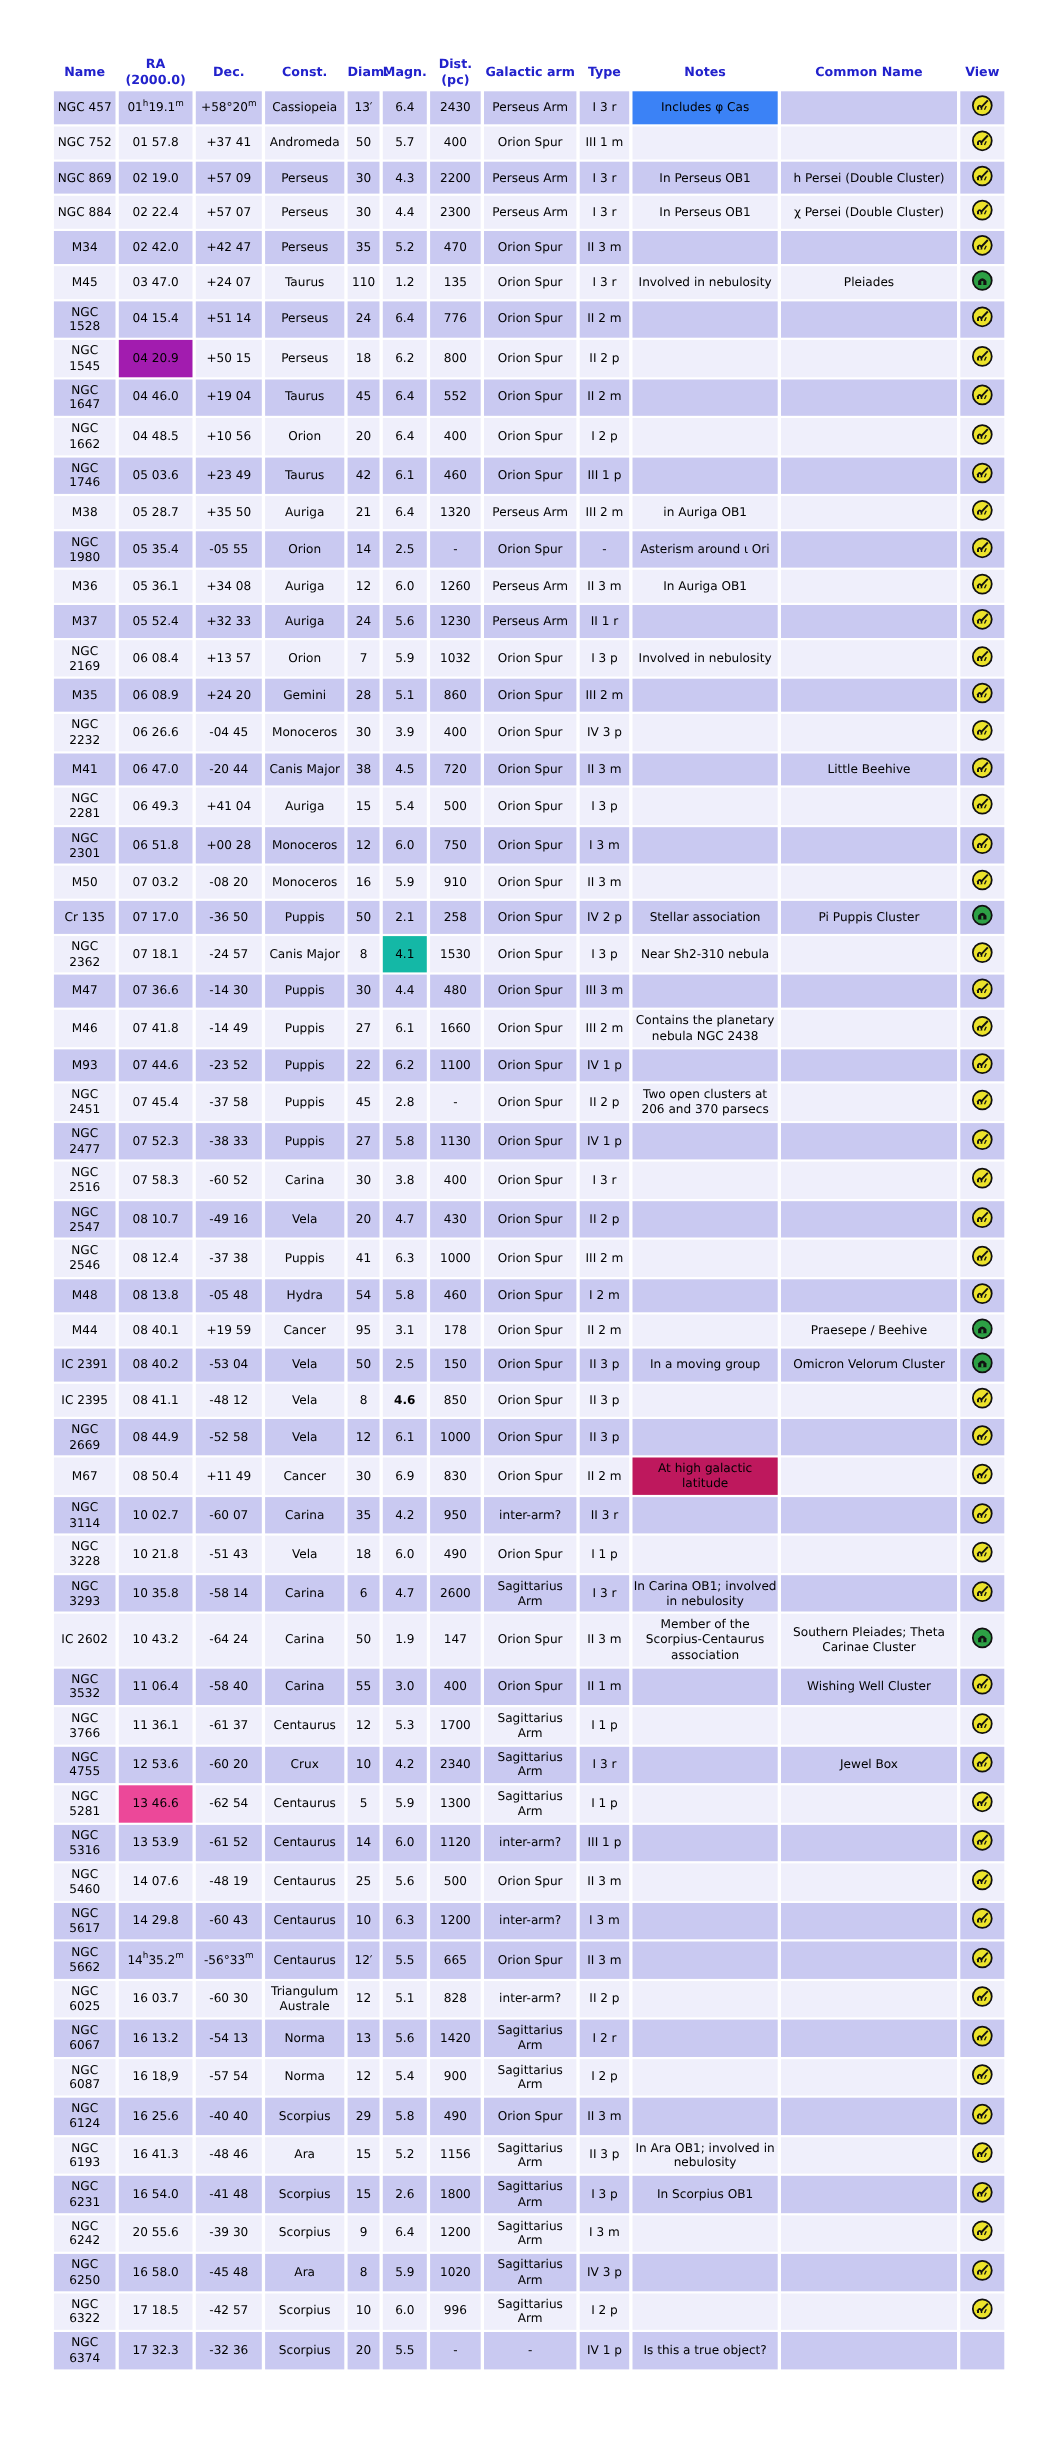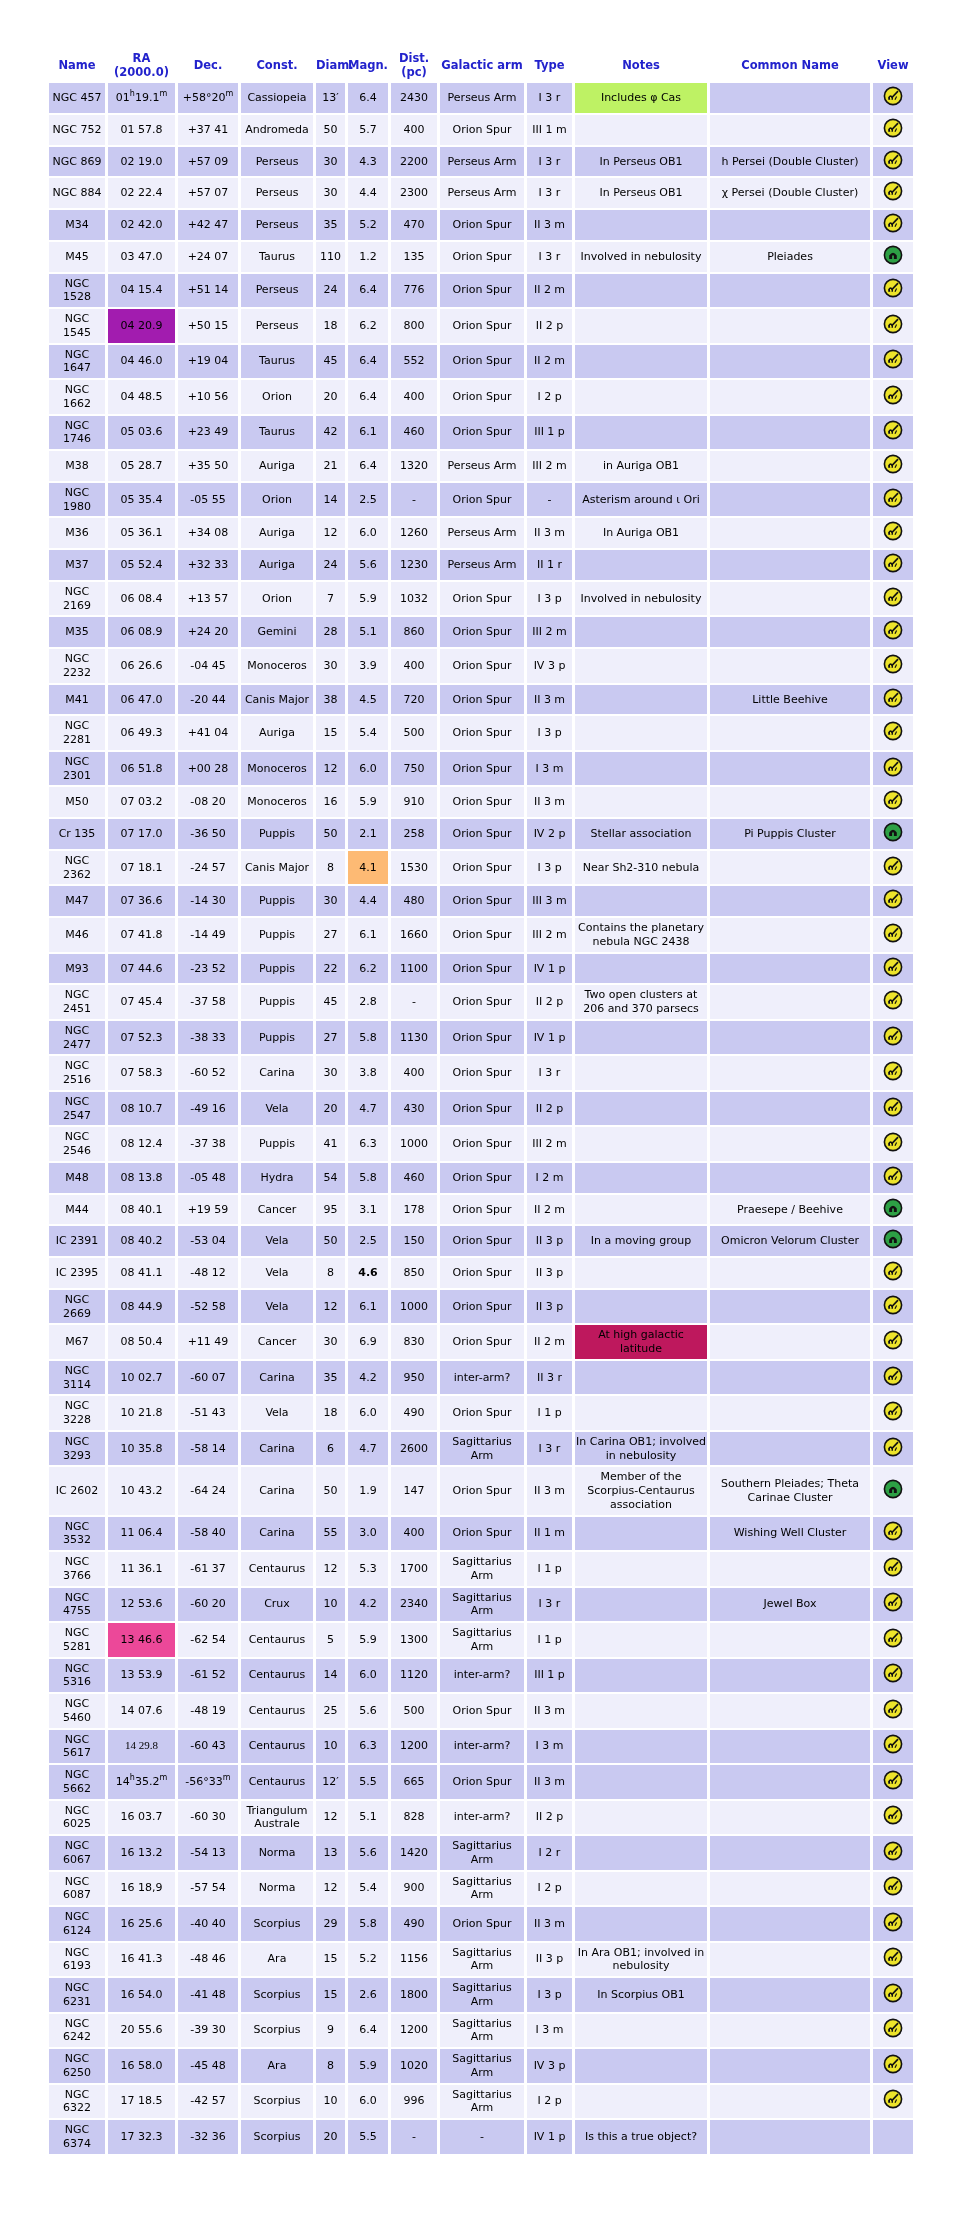--- a/index.html
+++ b/index.html
@@ -59,21 +59,21 @@
           <tr class="row-shaded">
             <td style="background-color: rgb(201, 201, 241);">NGC 457</td>
             <td style="background-color: rgb(201, 201, 241);">01<sup>h</sup>19.1<sup>m</sup></td>
             <td style="background-color: rgb(201, 201, 241);">+58°20<sup>m</sup></td>
             <td style="background-color: rgb(201, 201, 241);">Cassiopeia</td>
             <td style="background-color: rgb(201, 201, 241);">13′</td>
             <td style="background-color: rgb(201, 201, 241);">6.4</td>
             <td style="background-color: rgb(201, 201, 241);">2430</td>
             <td style="background-color: rgb(201, 201, 241);">Perseus Arm</td>
             <td style="background-color: rgb(201, 201, 241);">I 3 r</td>
-            <td style="background-color: #bef264;">Includes φ Cas</td>
+            <td style="background-color: #3b82f6;">Includes φ Cas</td>
             <td style="background-color: rgb(201, 201, 241);"></td>
             <td class="view-cell" style="background-color: rgb(201, 201, 241);"><span class="view-btn" role="button"><svg width="20" height="20" viewBox="0 0 20 20">
                   <circle cx="10" cy="10" r="8.6" fill="#ece32b" stroke="#111" stroke-width="1.6"></circle>
                   <path d="M5.2 13.8 L5.2 11.2 Q7.6 7.2 10 11.2 L10 13.8 Z" fill="#111"></path>
                   <rect x="7" y="11" width="1.6" height="2.8" fill="#ece32b"></rect>
                   <path d="M8.5 12 L15 5.2" stroke="#111" stroke-width="1.7" fill="none"></path>
                   <path d="M12 13.8 L13.6 10.4" stroke="#111" stroke-width="1.2" fill="none"></path>
                 </svg></span></td>
           </tr>
           <tr class="row-light">
@@ -511,21 +511,21 @@
                   <path d="M6.2 14 L6.2 10.5 Q10 5.2 13.8 10.5 L13.8 14 Z" fill="#111"></path>
                   <rect x="9.1" y="10.5" width="1.8" height="3.5" fill="#2da045"></rect>
                 </svg></span></td>
           </tr>
           <tr class="row-light">
             <td style="background-color: rgb(239, 239, 251);">NGC 2362</td>
             <td style="background-color: rgb(239, 239, 251);">07 18.1</td>
             <td style="background-color: rgb(239, 239, 251);">-24 57</td>
             <td style="background-color: rgb(239, 239, 251);">Canis Major</td>
             <td style="background-color: rgb(239, 239, 251);">8</td>
-            <td style="background-color: #fdba74;">4.1</td>
+            <td style="background-color: #14b8a6;">4.1</td>
             <td style="background-color: rgb(239, 239, 251);">1530</td>
             <td style="background-color: rgb(239, 239, 251);">Orion Spur</td>
             <td style="background-color: rgb(239, 239, 251);">I 3 p</td>
             <td style="background-color: rgb(239, 239, 251);">Near Sh2-310 nebula</td>
             <td style="background-color: rgb(239, 239, 251);"></td>
             <td class="view-cell" style="background-color: rgb(239, 239, 251);"><span class="view-btn" role="button"><svg width="20" height="20" viewBox="0 0 20 20">
                   <circle cx="10" cy="10" r="8.6" fill="#ece32b" stroke="#111" stroke-width="1.6"></circle>
                   <path d="M5.2 13.8 L5.2 11.2 Q7.6 7.2 10 11.2 L10 13.8 Z" fill="#111"></path>
                   <rect x="7" y="11" width="1.6" height="2.8" fill="#ece32b"></rect>
                   <path d="M8.5 12 L15 5.2" stroke="#111" stroke-width="1.7" fill="none"></path>
@@ -1001,21 +1001,21 @@
             <td class="view-cell" style="background-color: rgb(239, 239, 251);"><span class="view-btn" role="button"><svg width="20" height="20" viewBox="0 0 20 20">
                   <circle cx="10" cy="10" r="8.6" fill="#ece32b" stroke="#111" stroke-width="1.6"></circle>
                   <path d="M5.2 13.8 L5.2 11.2 Q7.6 7.2 10 11.2 L10 13.8 Z" fill="#111"></path>
                   <rect x="7" y="11" width="1.6" height="2.8" fill="#ece32b"></rect>
                   <path d="M8.5 12 L15 5.2" stroke="#111" stroke-width="1.7" fill="none"></path>
                   <path d="M12 13.8 L13.6 10.4" stroke="#111" stroke-width="1.2" fill="none"></path>
                 </svg></span></td>
           </tr>
           <tr class="row-shaded">
             <td style="background-color: rgb(201, 201, 241);">NGC 5617</td>
-            <td style="background-color: rgb(201, 201, 241); font-family: Liberation Serif, serif;">14 29.8</td>
+            <td style="background-color: rgb(201, 201, 241);">14 29.8</td>
             <td style="background-color: rgb(201, 201, 241);">-60 43</td>
             <td style="background-color: rgb(201, 201, 241);">Centaurus</td>
             <td style="background-color: rgb(201, 201, 241);">10</td>
             <td style="background-color: rgb(201, 201, 241);">6.3</td>
             <td style="background-color: rgb(201, 201, 241);">1200</td>
             <td style="background-color: rgb(201, 201, 241);">inter-arm?</td>
             <td style="background-color: rgb(201, 201, 241);">I 3 m</td>
             <td style="background-color: rgb(201, 201, 241);"></td>
             <td style="background-color: rgb(201, 201, 241);"></td>
             <td class="view-cell" style="background-color: rgb(201, 201, 241);"><span class="view-btn" role="button"><svg width="20" height="20" viewBox="0 0 20 20">

